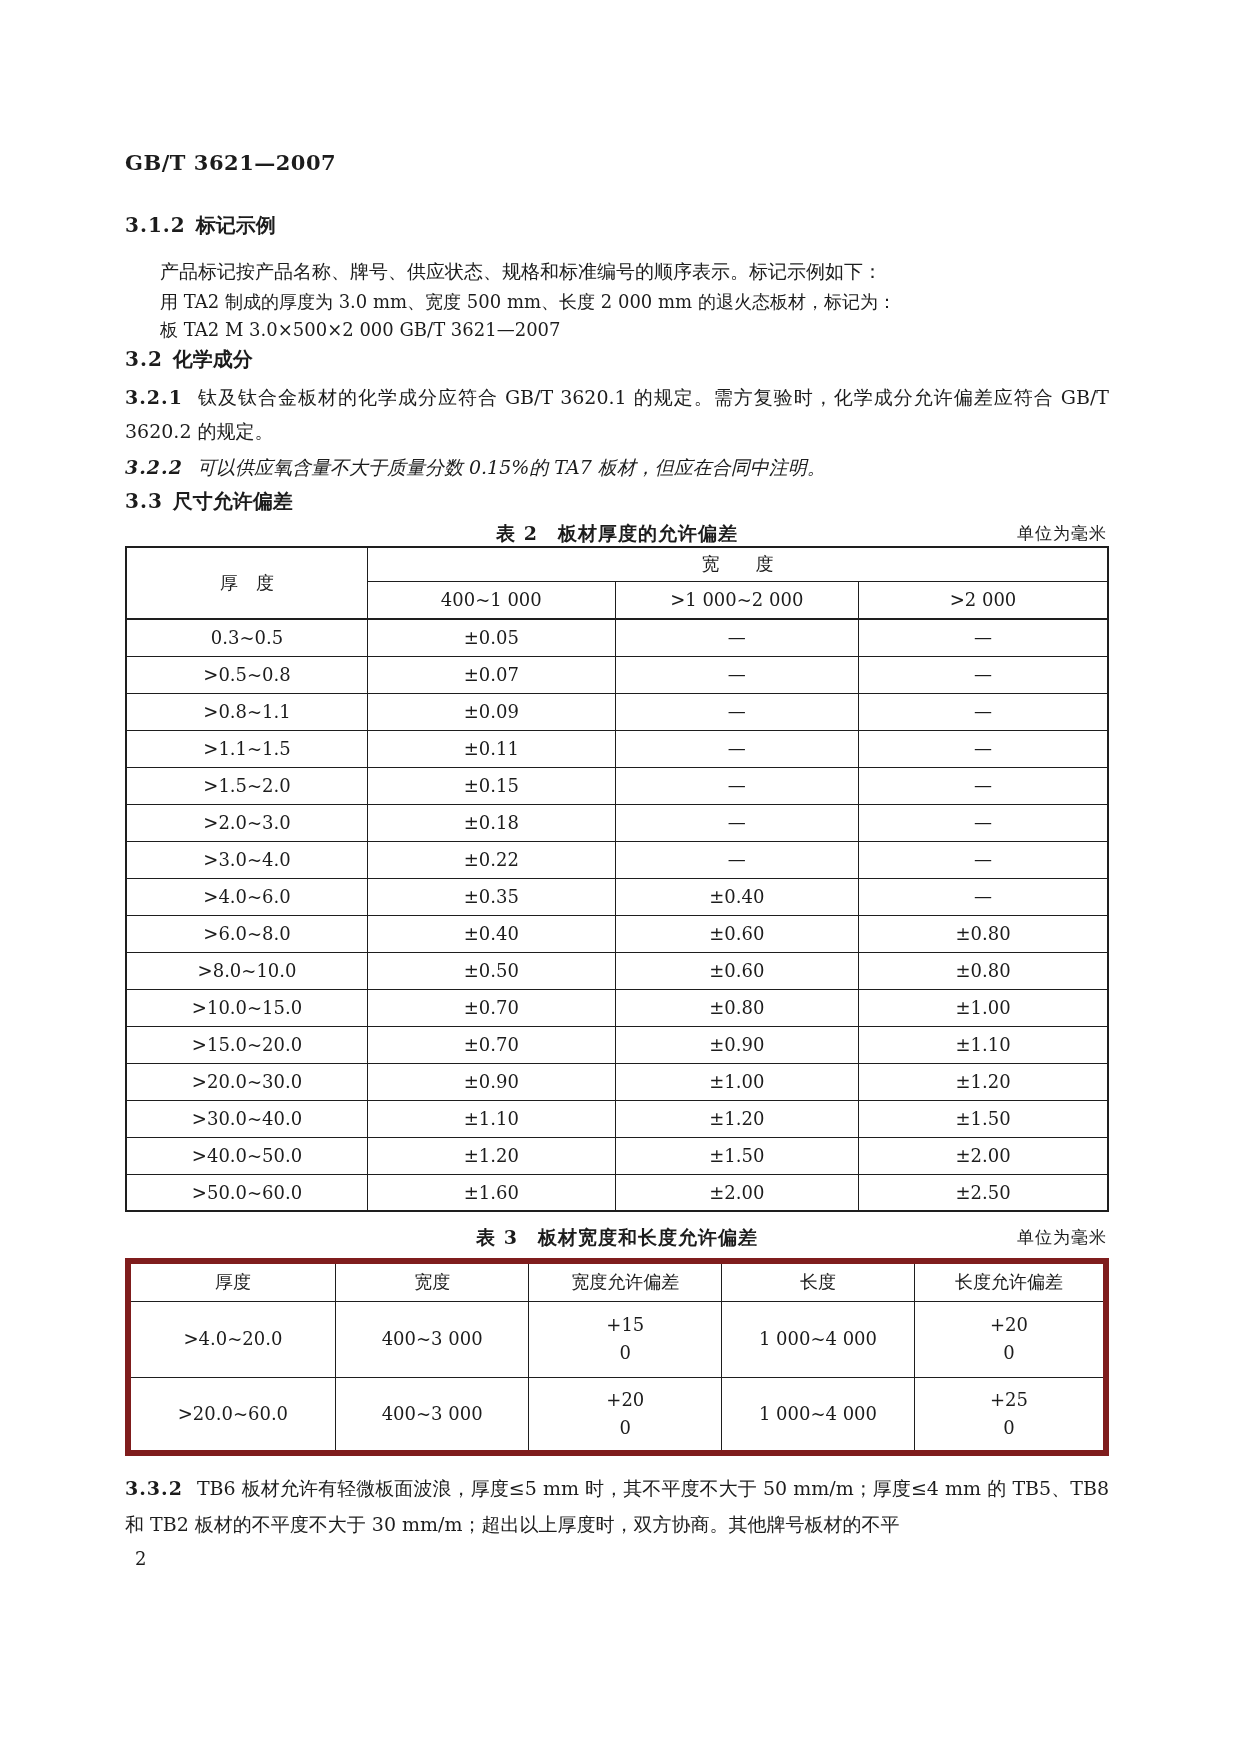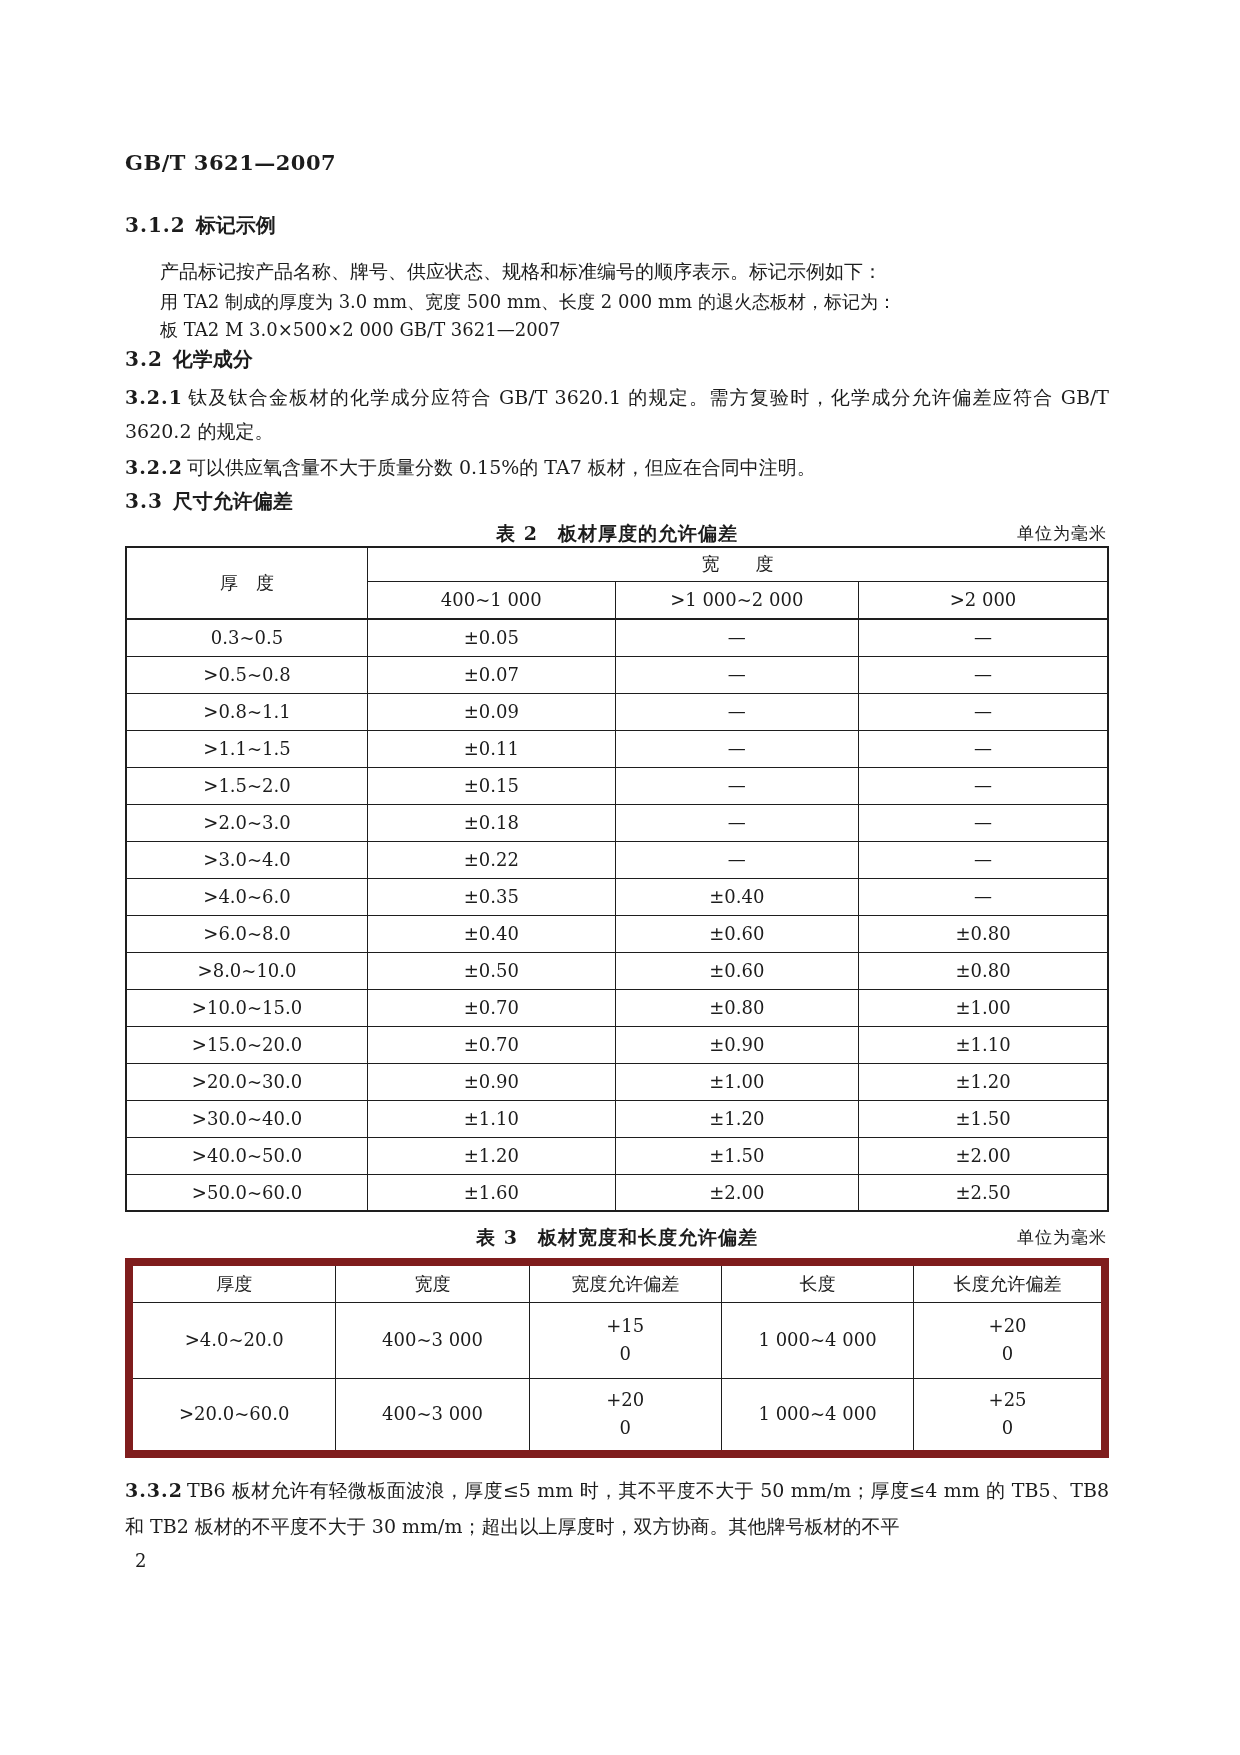--- a/index.html
+++ b/index.html
@@ -25,28 +25,28 @@
     font-weight: bold;
     font-size: 20px;
     line-height: 30px;
   }
   .heading .num { margin-right: 10px; letter-spacing: 1px; }
   .clause {
     font-size: 19px;
     line-height: 34px;
     text-align: justify;
   }
-  .clause .num { font-weight: bold; margin-right: 4px; letter-spacing: 1px; }
+  .clause .num { font-weight: bold; margin-right: 14px; letter-spacing: 1px; }
   .p-example { padding-left: 35px; font-size: 18px; line-height: 28px; }
   .h312 { margin-top: 34px; }
   .p-intro { margin-top: 16px; line-height: 30px; padding-left: 35px; font-size: 19px; }
   .p-exdesc { margin-top: 2px; }
   .h32 { margin-top: 0px; }
   .c321 { margin-top: 6px; }
-  .c322 { margin-top: 2px; }
+  .c322 { margin-top: 2px; font-style: italic; }
   .h33 { margin-top: 2px; }
   .c331 { margin-top: 2px; }
   .caption-row {
     position: relative;
     text-align: center;
     font-size: 19px;
     line-height: 26px;
   }
   .cap2 { margin-top: 4px; }
   .cap3 { margin-top: 12px; }
@@ -66,21 +66,21 @@
   }
   th, td {
     border: 1px solid #1e1e1e;
     text-align: center;
     vertical-align: middle;
     font-weight: normal;
     white-space: pre-line;
     padding: 2px 4px;
   }
   .t2 { border: 2px solid #1e1e1e; }
-  .t3 { margin-top: 8px; border: 8px solid #7f1d1d; }
+  .t3 { margin-top: 8px; border: 6px solid #7f1d1d; }
   .t2 thead tr.gr1 th { height: 34px; }
   .t2 thead tr.gr2 th { height: 38px; }
   .t2 thead { border-bottom: 2px solid #1e1e1e; }
   .t2 tbody td { height: 37px; }
   .t3 thead th { height: 40px; }
   .t3 tbody td { height: 76px; line-height: 28px; }
   .t3 thead { border-bottom: 1.5px solid #1e1e1e; }
   .c332 { margin-top: 14px; line-height: 36px; }
   .page-number {
     margin-top: 6px;

